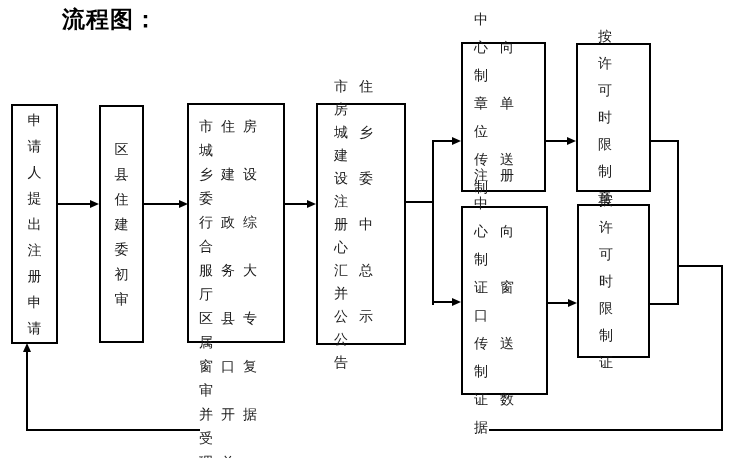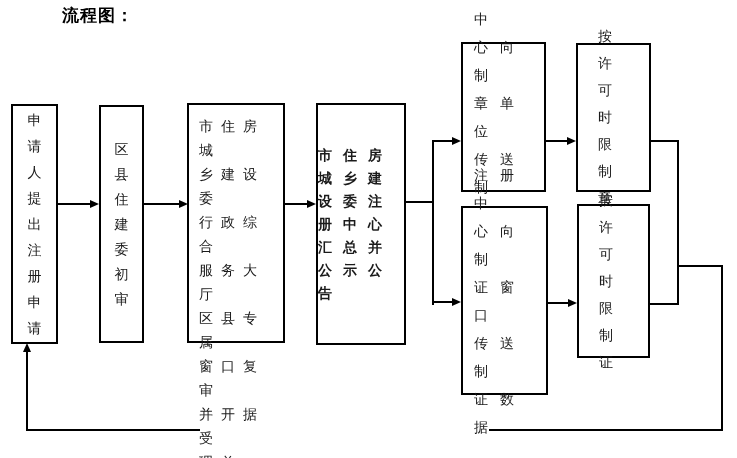--- a/index.html
+++ b/index.html
@@ -7,41 +7,41 @@
     position:relative;
     width:737px;height:458px;
     background:#ffffff;
     font-family:"DejaVu Serif","Liberation Serif",serif;
     color:#1a1a1a;
     overflow:hidden;
   }
   .title{
     position:absolute;left:62px;top:4px;
     font-family:"DejaVu Sans","Liberation Sans",sans-serif;
-    font-weight:bold;font-size:17px;color:#000;
+    font-weight:bold;font-size:23px;color:#000;
     letter-spacing:1px;
   }
   .box{
     position:absolute;
     border:2px solid #000;
     background:#fff;
     box-sizing:border-box;
     display:flex;align-items:center;justify-content:center;
     font-size:14px;
   }
   .box .txt{white-space:pre-line;}
   
   .b1{left:11px;top:104px;width:47px;height:240px;}
   .b1 .txt{line-height:26px;text-align:center;}
   .b2{left:99px;top:105px;width:45px;height:238px;}
   .b2 .txt{line-height:25px;text-align:center;}
   .b3{left:187px;top:103px;width:98px;height:240px;align-items:flex-start;justify-content:flex-start;}
   .b3 .txt{padding:9px 0 0 10px;line-height:24px;letter-spacing:8px;text-align:left;}
   .b4{left:316px;top:103px;width:90px;height:242px;justify-content:flex-start;}
-  .b4 .txt{padding-left:0;line-height:23px;letter-spacing:11px;text-align:left;font-weight:bold;}
+  .b4 .txt{padding-left:16px;line-height:23px;letter-spacing:11px;text-align:left;}
   .b5{left:461px;top:42px;width:85px;height:150px;justify-content:flex-start;}
   .b5 .txt{padding-left:11px;line-height:28px;letter-spacing:12px;text-align:left;}
   .b6{left:576px;top:43px;width:75px;height:149px;justify-content:flex-start;}
   .b6 .txt{padding-left:20px;line-height:27px;letter-spacing:20px;text-align:left;}
   .b7{left:461px;top:206px;width:87px;height:189px;justify-content:flex-start;}
   .b7 .txt{padding-left:11px;line-height:28px;letter-spacing:12px;text-align:left;}
   .b8{left:577px;top:204px;width:73px;height:154px;justify-content:flex-start;}
   .b8 .txt{padding-left:20px;line-height:27px;letter-spacing:20px;text-align:left;}
   .b9{left:200px;top:406px;width:290px;height:37px;}
   .b9 .txt{letter-spacing:1.5px;text-align:center;}

